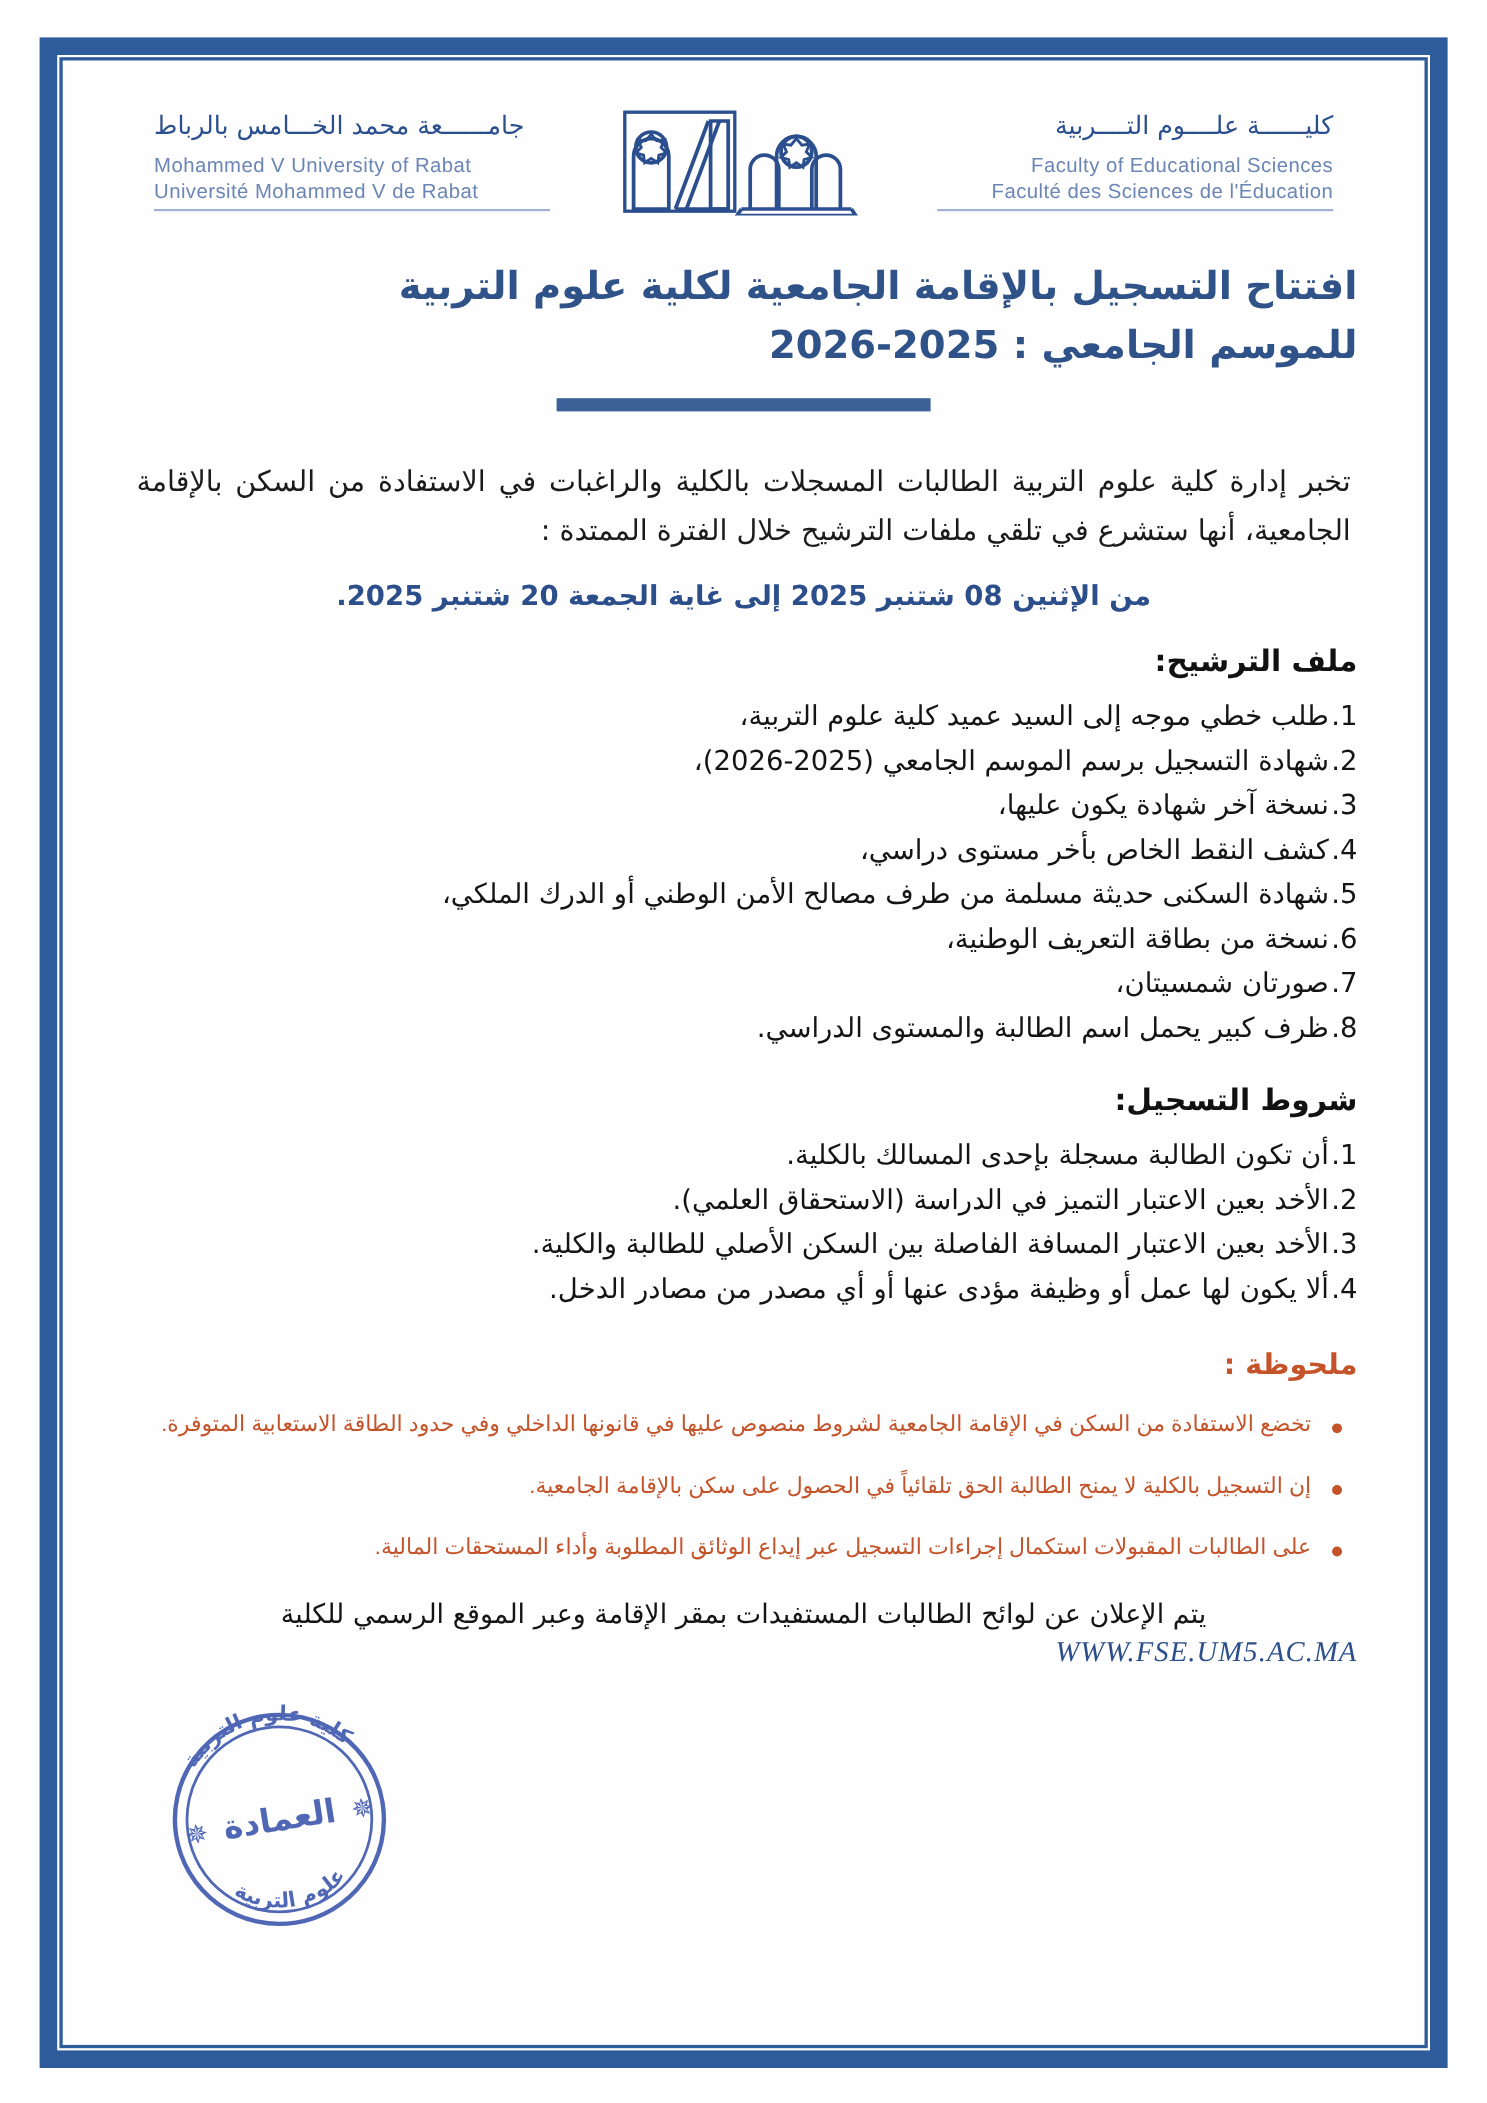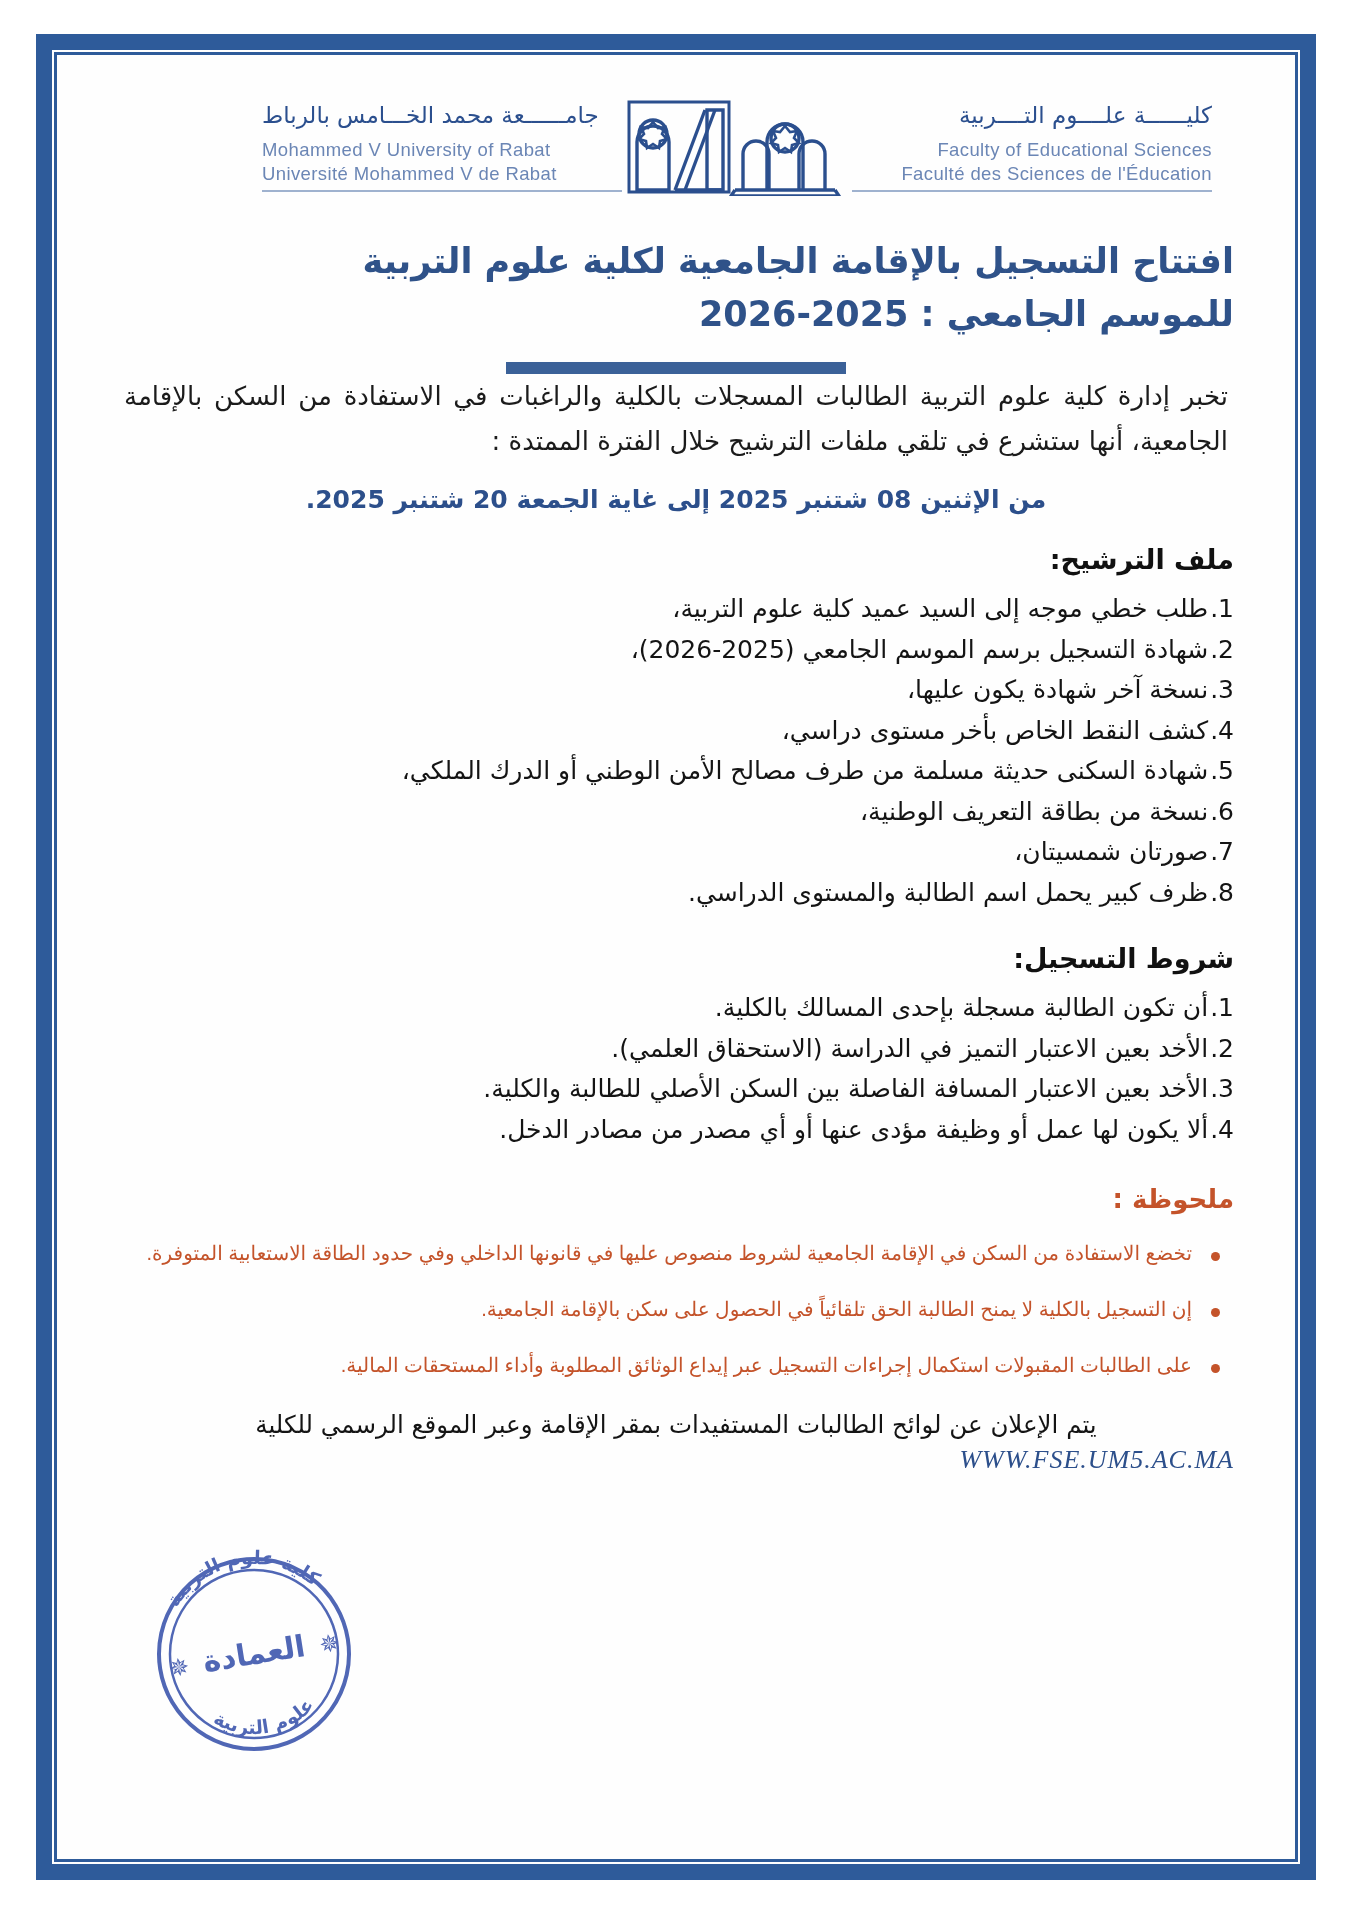--- a/index.html
+++ b/index.html
@@ -48,21 +48,21 @@
     width: 1212px;
     height: 1778px;
     box-sizing: border-box;
     padding: 26px 48px 10px 48px;
   }
 
   
   .logo-band {
     display: flex;
     align-items: flex-start;
-    justify-content: flex-end;
+    justify-content: space-between;
     direction: ltr;
     padding: 8px 22px 0 22px;
   }
   .logo-block {
     display: flex;
     flex-direction: column;
     width: 360px;
   }
   .logo-block.left { align-items: flex-start; }
   .logo-block.right { align-items: flex-end; }
@@ -125,20 +125,21 @@
   }
   .title-rule {
     width: 340px;
     height: 12px;
     background: #3b6198;
     margin: 22px auto 0 auto;
   }
 
   
   .intro {
+    margin-top: 42px;
     font-family: "DejaVu Sans", sans-serif;
     font-size: 26px;
     color: #1b1b1b;
     line-height: 1.72;
     text-align: justify;
     text-align-last: right;
     direction: rtl;
     padding: 0 6px;
   }
   .date-line {

